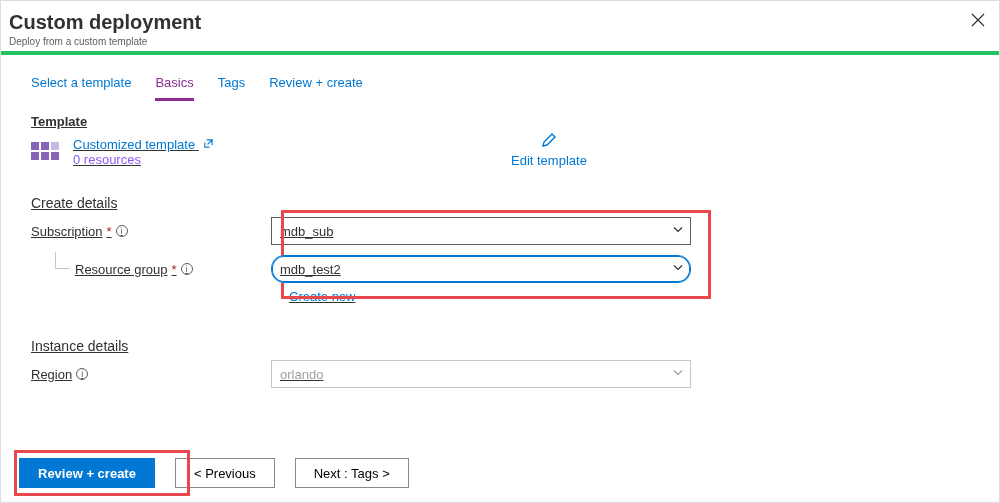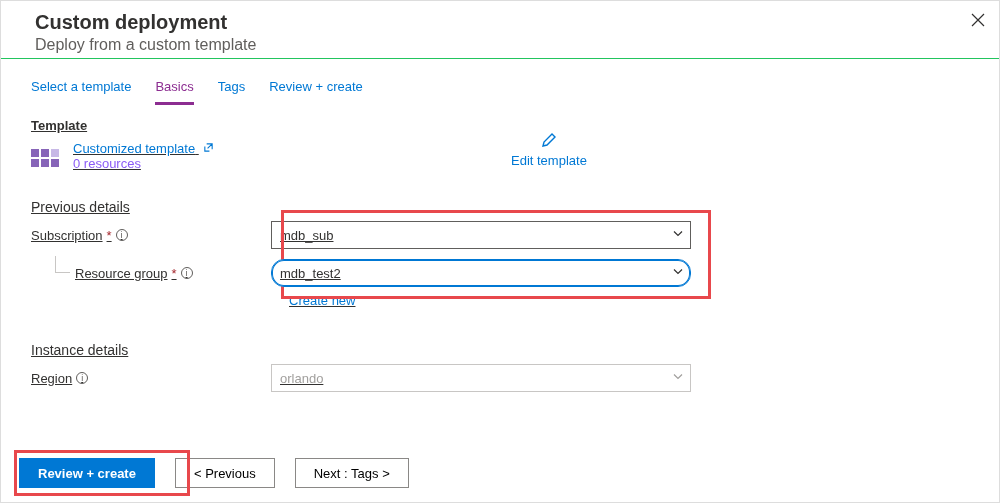--- a/index.html
+++ b/index.html
@@ -1,27 +1,27 @@
 <!DOCTYPE html>
 <html><head>
 <meta charset="utf-8">
 <style>
   * { box-sizing: border-box; }
   html, body { margin: 0; padding: 0; font-family: "Segoe UI", Arial, sans-serif; font-size: 13px; color: #323130; background: #fff; }
   .page { width: 1000px; height: 503px; position: relative; border: 1px solid #ddd; }
-  .header { padding: 10px 18px 4px 34px; position: relative; border-bottom: 1px solid #22c55e; }
+  .header { padding: 10px 18px 4px 8px; position: relative; border-bottom: 4px solid #22c55e; }
   .header h1 { margin: 0; font-size: 20px; font-weight: 600; }
-  .header .subtitle { color: #605e5c; font-size: 16px; margin-top: 2px; }
+  .header .subtitle { color: #605e5c; font-size: 10px; margin-top: 2px; }
   .close { position: absolute; top: 12px; right: 14px; cursor: pointer; font-size: 16px; color:#323130; }
   .tabs { display: flex; gap: 24px; padding: 20px 30px 0 30px; border-bottom: 1px solid transparent; }
   .tab { font-size: 13px; color: #0078d4; padding-bottom: 8px; cursor: pointer; }
   .tab.active { color: #8c2d91; border-bottom: 3px solid #8c2d91; font-weight: 400; }
   .content { padding: 12px 30px 0 30px; text-decoration: underline; }
   .section-label { font-weight: 600; margin-bottom: 8px; }
-  .template-row { display: flex; align-items: flex-end; gap: 14px; }
+  .template-row { display: flex; align-items: center; gap: 14px; }
   .template-icon { width: 28px; height: 22px; margin-top:2px; }
   .template-icon .row { display:flex; gap:2px; margin-bottom:2px;}
   .template-icon .sq { width:8px; height:8px; background:#8764b8;}
   .template-icon .sq.light { background:#c7b8e6;}
   .link { color: #0078d4; cursor: pointer; text-decoration: none; }
   .tpl-name { color: #0078d4; font-size: 13px; }
   .tpl-ext { font-size:11px; margin-left:4px; }
   .tpl-sub { font-size: 13px; color: #8b5cf6; }
   .edit-col { position:absolute; left: 510px; top: 130px; text-align:center; color:#0078d4; cursor:pointer; }
   .edit-col svg { display:block; margin:0 auto 4px auto; }
@@ -94,21 +94,21 @@
       </div>
     </div>
 
     <div class="edit-col">
       <svg width="18" height="18" viewBox="0 0 18 18">
         <path d="M3 15l1-4 8-8 3 3-8 8-4 1z" fill="none" stroke="#0078d4" stroke-width="1.4"></path>
       </svg>
       <div>Edit template</div>
     </div>
 
-    <div class="form-section-title">Previous details</div>
+    <div class="form-section-title">Create details</div>
 
     <div class="form-row">
       <div class="form-label">
         <span>Subscription</span>
         <span class="req">*</span>
         <span class="info">i</span>
       </div>
       <div class="select">
         <span>mdb_sub</span>
         <span class="chevron">

